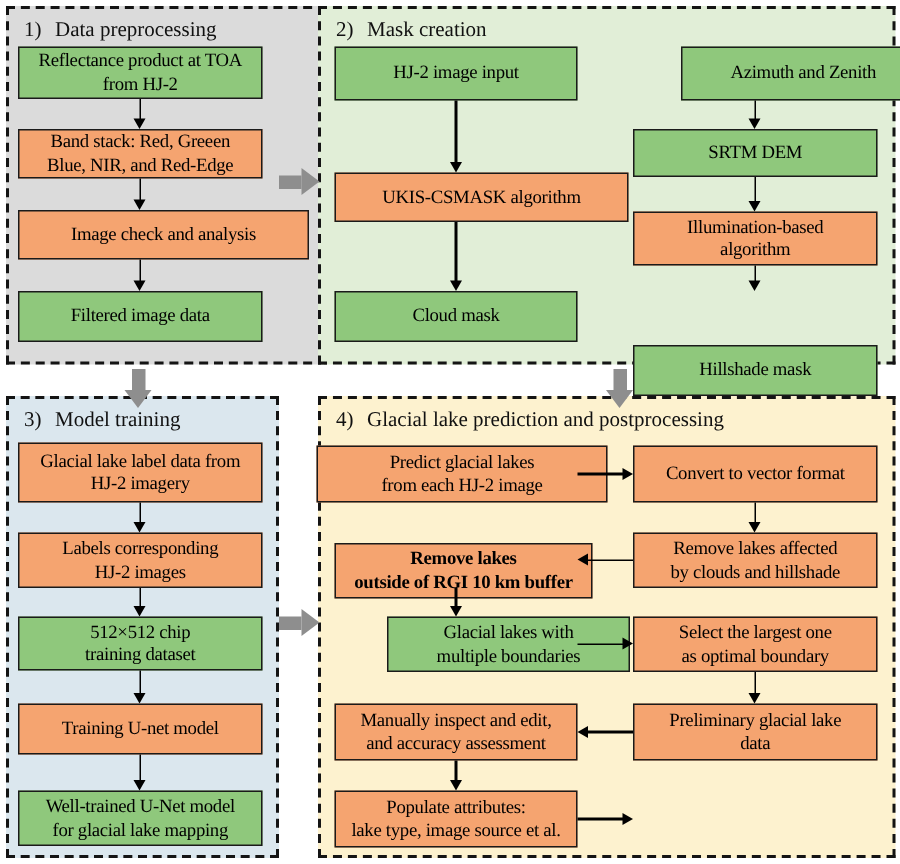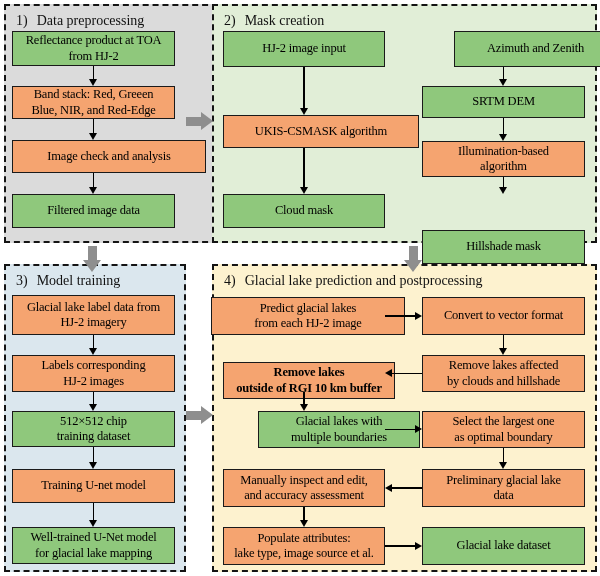--- a/index.html
+++ b/index.html
@@ -79,21 +79,20 @@
     <div class="node green" style="left: 223px; top: 411px; width: 162px; height: 37px; margin-left: 35px;">Glacial lakes with
 multiple boundaries</div>
     <div class="node orange" style="left: 422px; top: 411px; width: 163px; height: 37px;">Select the largest one
 as optimal boundary</div>
     <div class="node orange" style="left: 223px; top: 469px; width: 162px; height: 38px;">Manually inspect and edit,
 and accuracy assessment</div>
     <div class="node orange" style="left: 422px; top: 469px; width: 163px; height: 38px;">Preliminary glacial lake
 data</div>
     <div class="node orange" style="left: 223px; top: 527px; width: 162px; height: 38px;">Populate attributes:
 lake type, image source et al.</div>
-    <div class="node green" style="left: 422px; top: 527px; width: 163px; height: 38px;">Glacial lake dataset</div>
     <div class="ln" style="left: 92.75px; top: 66px; width: 1.5px; height: 14px;"></div>
     <div class="tri" style="left: 89px; top: 79px; border-left: 4.5px solid transparent; border-right: 4.5px solid transparent; border-top: 7px solid rgb(0, 0, 0);"></div>
     <div class="ln" style="left: 92.75px; top: 119px; width: 1.5px; height: 15px;"></div>
     <div class="tri" style="left: 89px; top: 133px; border-left: 4.5px solid transparent; border-right: 4.5px solid transparent; border-top: 7px solid rgb(0, 0, 0);"></div>
     <div class="ln" style="left: 92.75px; top: 173px; width: 1.5px; height: 15px;"></div>
     <div class="tri" style="left: 89px; top: 187px; border-left: 4.5px solid transparent; border-right: 4.5px solid transparent; border-top: 7px solid rgb(0, 0, 0);"></div>
     <div class="ln" style="left: 303.25px; top: 67px; width: 1.5px; height: 42px;"></div>
     <div class="tri" style="left: 299.5px; top: 108px; border-left: 4.5px solid transparent; border-right: 4.5px solid transparent; border-top: 7px solid rgb(0, 0, 0);"></div>
     <div class="ln" style="left: 303.25px; top: 148px; width: 1.5px; height: 40px;"></div>
     <div class="tri" style="left: 299.5px; top: 187px; border-left: 4.5px solid transparent; border-right: 4.5px solid transparent; border-top: 7px solid rgb(0, 0, 0);"></div>

